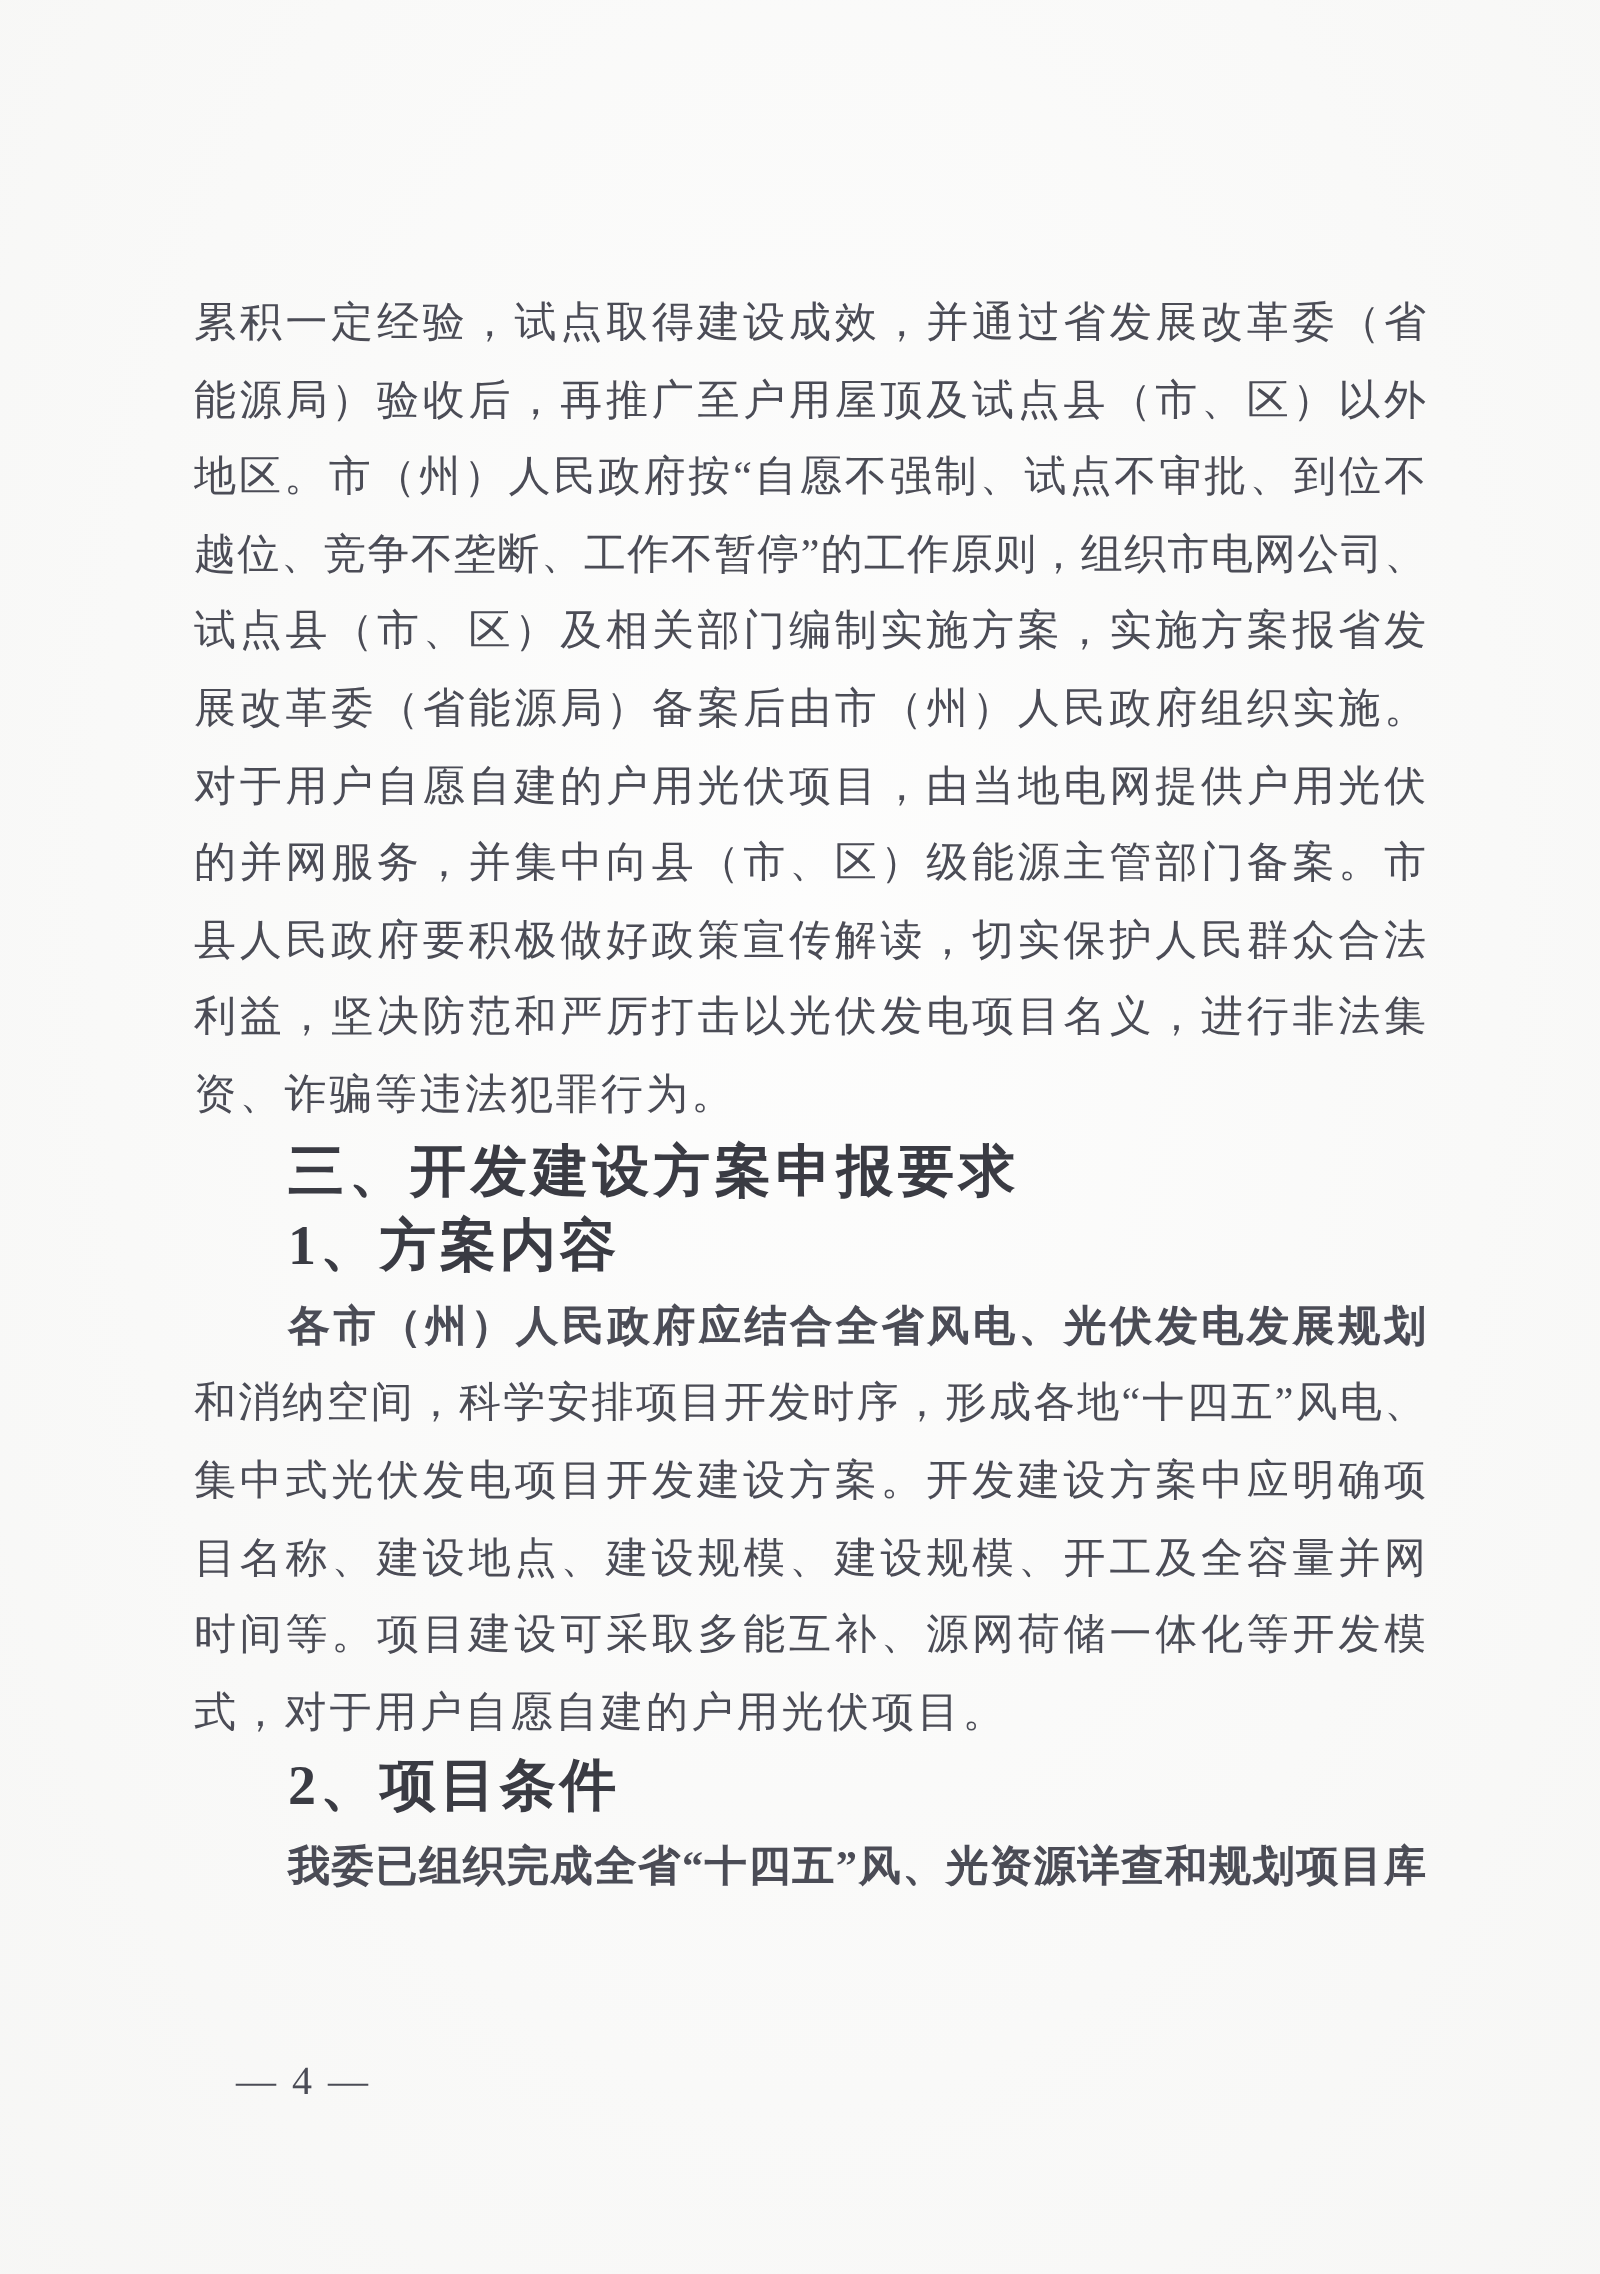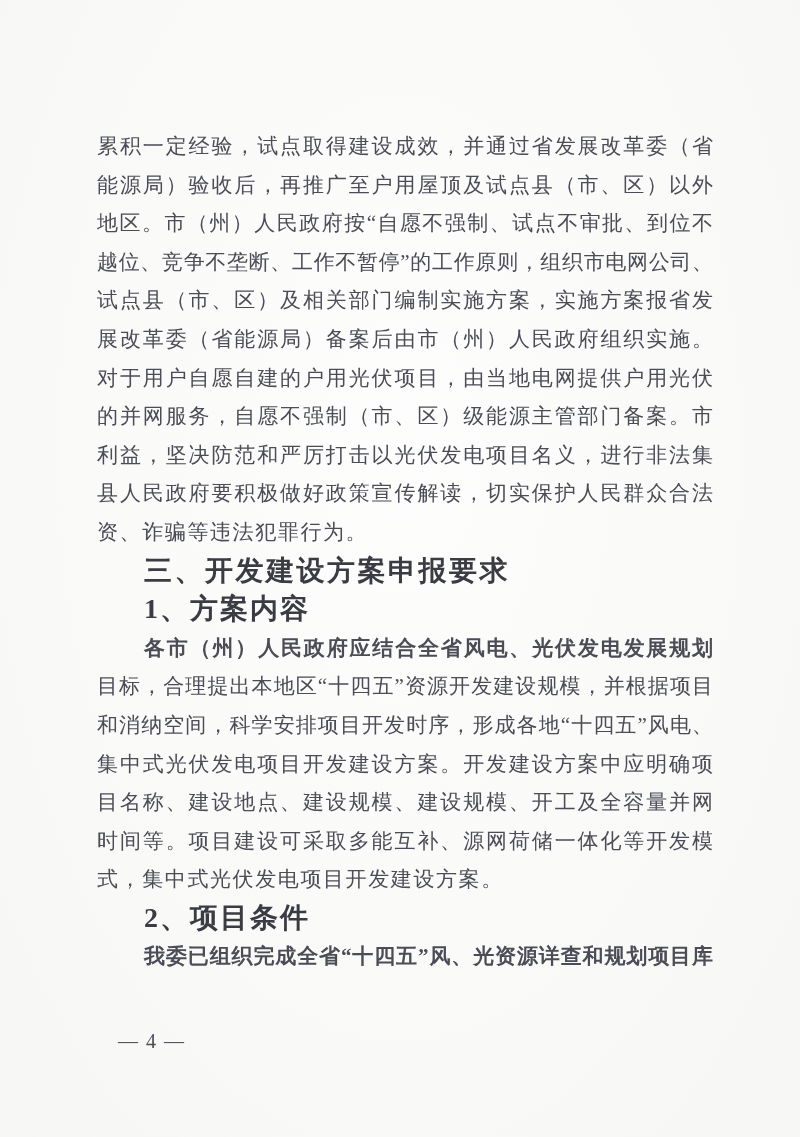--- a/index.html
+++ b/index.html
@@ -9,21 +9,21 @@
     overflow:hidden;
   }
   .page {
     position:relative;
     width:800px; height:1137px;
     background:#fafaf9;
     background-image:radial-gradient(ellipse at 50% 40%, rgba(255,255,255,0.6) 0%, rgba(240,240,238,0.35) 100%);
   }
   .doc-text {
     position:absolute;
-    left:97px; top:127px;
+    left:97px; top:142px;
     width:616px;
     filter:blur(0.25px);
   }
   .line {
     height:38.6px;
     line-height:38.6px;
     font-size:21px;
     text-align:justify;
     text-align-last:justify;
     overflow:visible;
@@ -65,30 +65,29 @@
 
 <div class="page" style="background-color: rgb(250, 250, 249);">
   <div class="doc-text">
       <div class="line body" style="color: rgb(75, 76, 86);">累积一定经验，试点取得建设成效，并通过省发展改革委（省</div>
       <div class="line body" style="color: rgb(75, 76, 86);">能源局）验收后，再推广至户用屋顶及试点县（市、区）以外</div>
       <div class="line body" style="color: rgb(75, 76, 86);">地区。市（州）人民政府按“自愿不强制、试点不审批、到位不</div>
       <div class="line body" style="color: rgb(75, 76, 86);">越位、竞争不垄断、工作不暂停”的工作原则，组织市电网公司、</div>
       <div class="line body" style="color: rgb(75, 76, 86);">试点县（市、区）及相关部门编制实施方案，实施方案报省发</div>
       <div class="line body" style="color: rgb(75, 76, 86);">展改革委（省能源局）备案后由市（州）人民政府组织实施。</div>
       <div class="line body" style="color: rgb(75, 76, 86);">对于用户自愿自建的户用光伏项目，由当地电网提供户用光伏</div>
-      <div class="line body" style="color: rgb(75, 76, 86);">的并网服务，自愿不强制（市、区）级能源主管部门备案。市</div>
+      <div class="line body" style="color: rgb(75, 76, 86);">的并网服务，并集中向县（市、区）级能源主管部门备案。市</div>
+      <div class="line body" style="color: rgb(75, 76, 86);">县人民政府要积极做好政策宣传解读，切实保护人民群众合法</div>
       <div class="line body" style="color: rgb(75, 76, 86);">利益，坚决防范和严厉打击以光伏发电项目名义，进行非法集</div>
-      <div class="line body" style="color: rgb(75, 76, 86);">县人民政府要积极做好政策宣传解读，切实保护人民群众合法</div>
       <div class="line body-last" style="color: rgb(75, 76, 86);">资、诈骗等违法犯罪行为。</div>
       <div class="line heading1" style="color: rgb(58, 59, 67);">三、开发建设方案申报要求</div>
       <div class="line heading2" style="color: rgb(58, 59, 67);">1、方案内容</div>
       <div class="line body-indent" style="color: rgb(75, 76, 86);">各市（州）人民政府应结合全省风电、光伏发电发展规划</div>
-      <div class="line body" style="color: rgb(75, 76, 86);">目标，合理提出本地区“十四五”资源开发建设规模，并根据项目</div>
       <div class="line body" style="color: rgb(75, 76, 86);">和消纳空间，科学安排项目开发时序，形成各地“十四五”风电、</div>
       <div class="line body" style="color: rgb(75, 76, 86);">集中式光伏发电项目开发建设方案。开发建设方案中应明确项</div>
       <div class="line body" style="color: rgb(75, 76, 86);">目名称、建设地点、建设规模、建设规模、开工及全容量并网</div>
       <div class="line body" style="color: rgb(75, 76, 86);">时间等。项目建设可采取多能互补、源网荷储一体化等开发模</div>
-      <div class="line body-last" style="color: rgb(75, 76, 86);">式，集中式光伏发电项目开发建设方案。</div>
+      <div class="line body-last" style="color: rgb(75, 76, 86);">式，对于用户自愿自建的户用光伏项目。</div>
       <div class="line heading2" style="color: rgb(58, 59, 67);">2、项目条件</div>
       <div class="line body-indent" style="color: rgb(75, 76, 86);">我委已组织完成全省“十四五”风、光资源详查和规划项目库</div>
     </div>
   <div class="page-number" style="color: rgb(75, 76, 86);">— 4 —</div>
 </div>
 
 </body></html>

